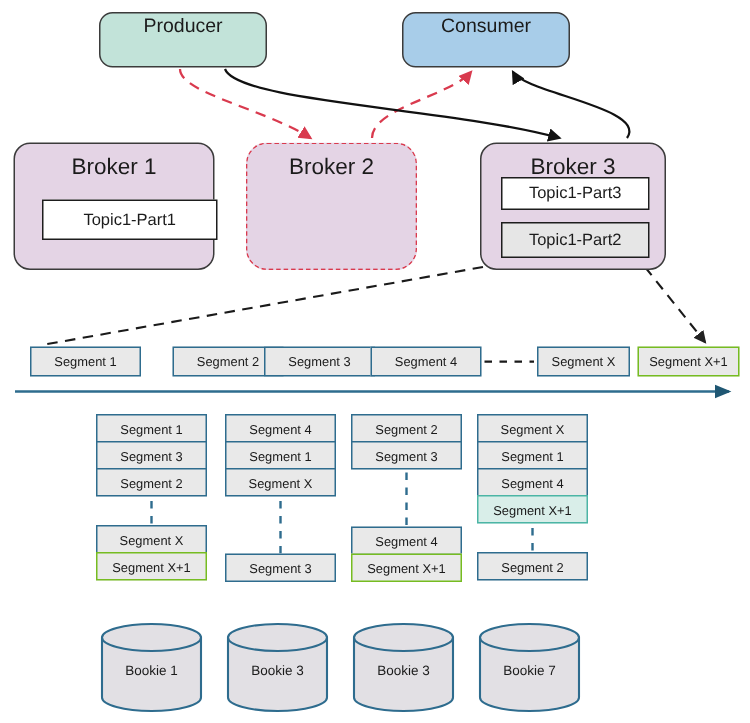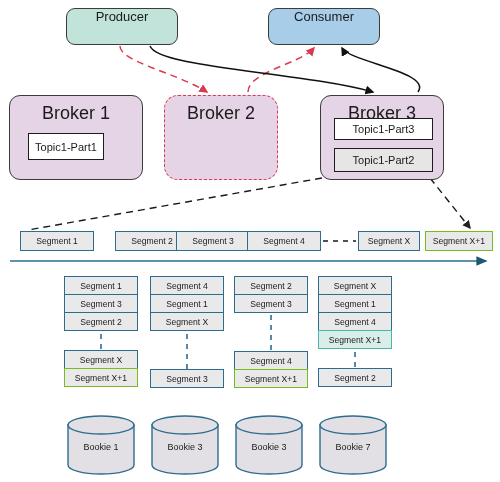--- a/index.html
+++ b/index.html
@@ -33,37 +33,37 @@
     border:1.3px solid #3b3b3b;
     border-radius:11px;
     background:#e4d4e5;
     box-sizing:border-box;
   }
   .broker.failed{
     border:1.6px dashed #d93a4e;
   }
   .broker-title{
     position:absolute;left:0;right:0;top:7px;
-    text-align:center;font-size:18px;color:#1b1b1b;
+    text-align:center;font-size:15px;color:#1b1b1b;
   }
   #broker1{left:9px;top:95px;width:134px;height:85px;}
   #broker2{left:164px;top:95px;width:114px;height:85px;border-radius:14px;}
   #broker3{left:320px;top:95px;width:124px;height:85px;}
 
   
   .partition{
     position:absolute;
     border:1.2px solid #1d1d1d;
     background:#ffffff;
     display:flex;align-items:center;justify-content:center;
     font-size:11px;color:#1b1b1b;
     box-sizing:border-box;
   }
   .partition.shaded{background:#e6e6e6;}
-  #p1{left:28px;top:133px;width:76px;height:27px;}
+  #p1{left:28px;top:133px;width:117px;height:27px;}
   #p3{left:334px;top:118px;width:99px;height:22px;}
   #p2{left:334px;top:148px;width:99px;height:24px;}
 
   
   .xmark{position:absolute;left:164px;top:95px;width:114px;height:85px;}
 
   
   .seg{
     position:absolute;
     border:1.3px solid #2e6c8e;

